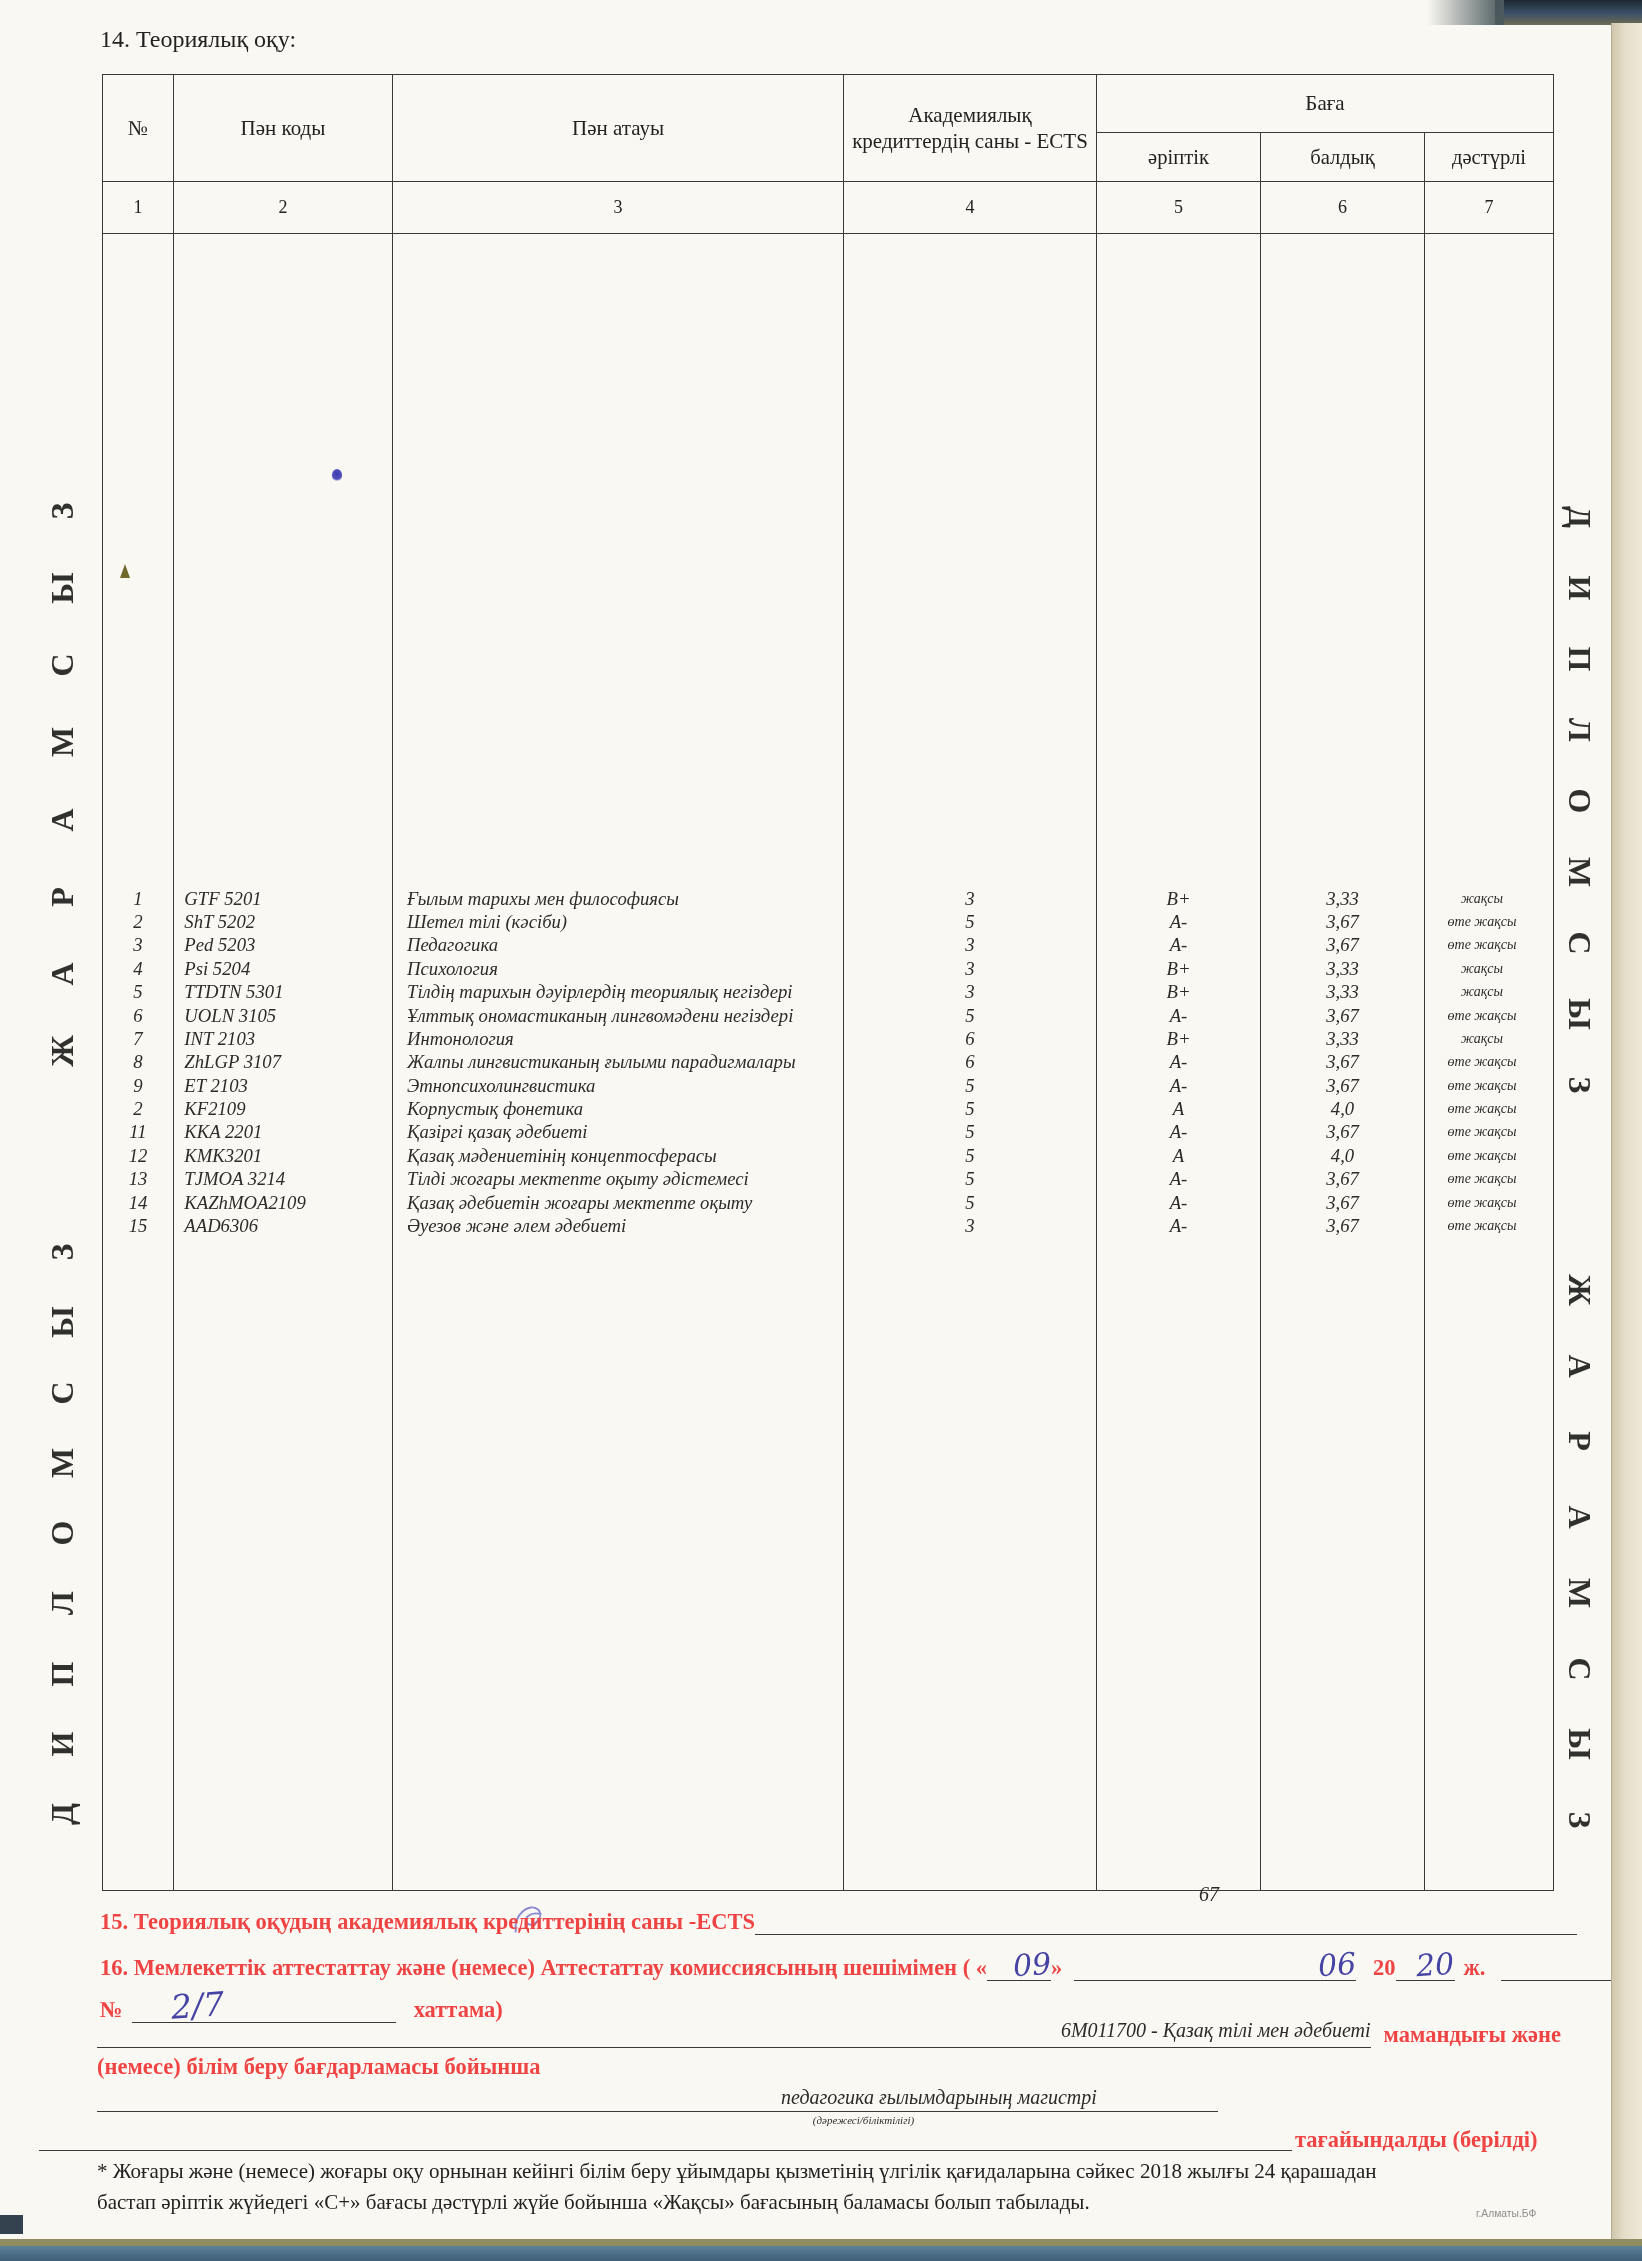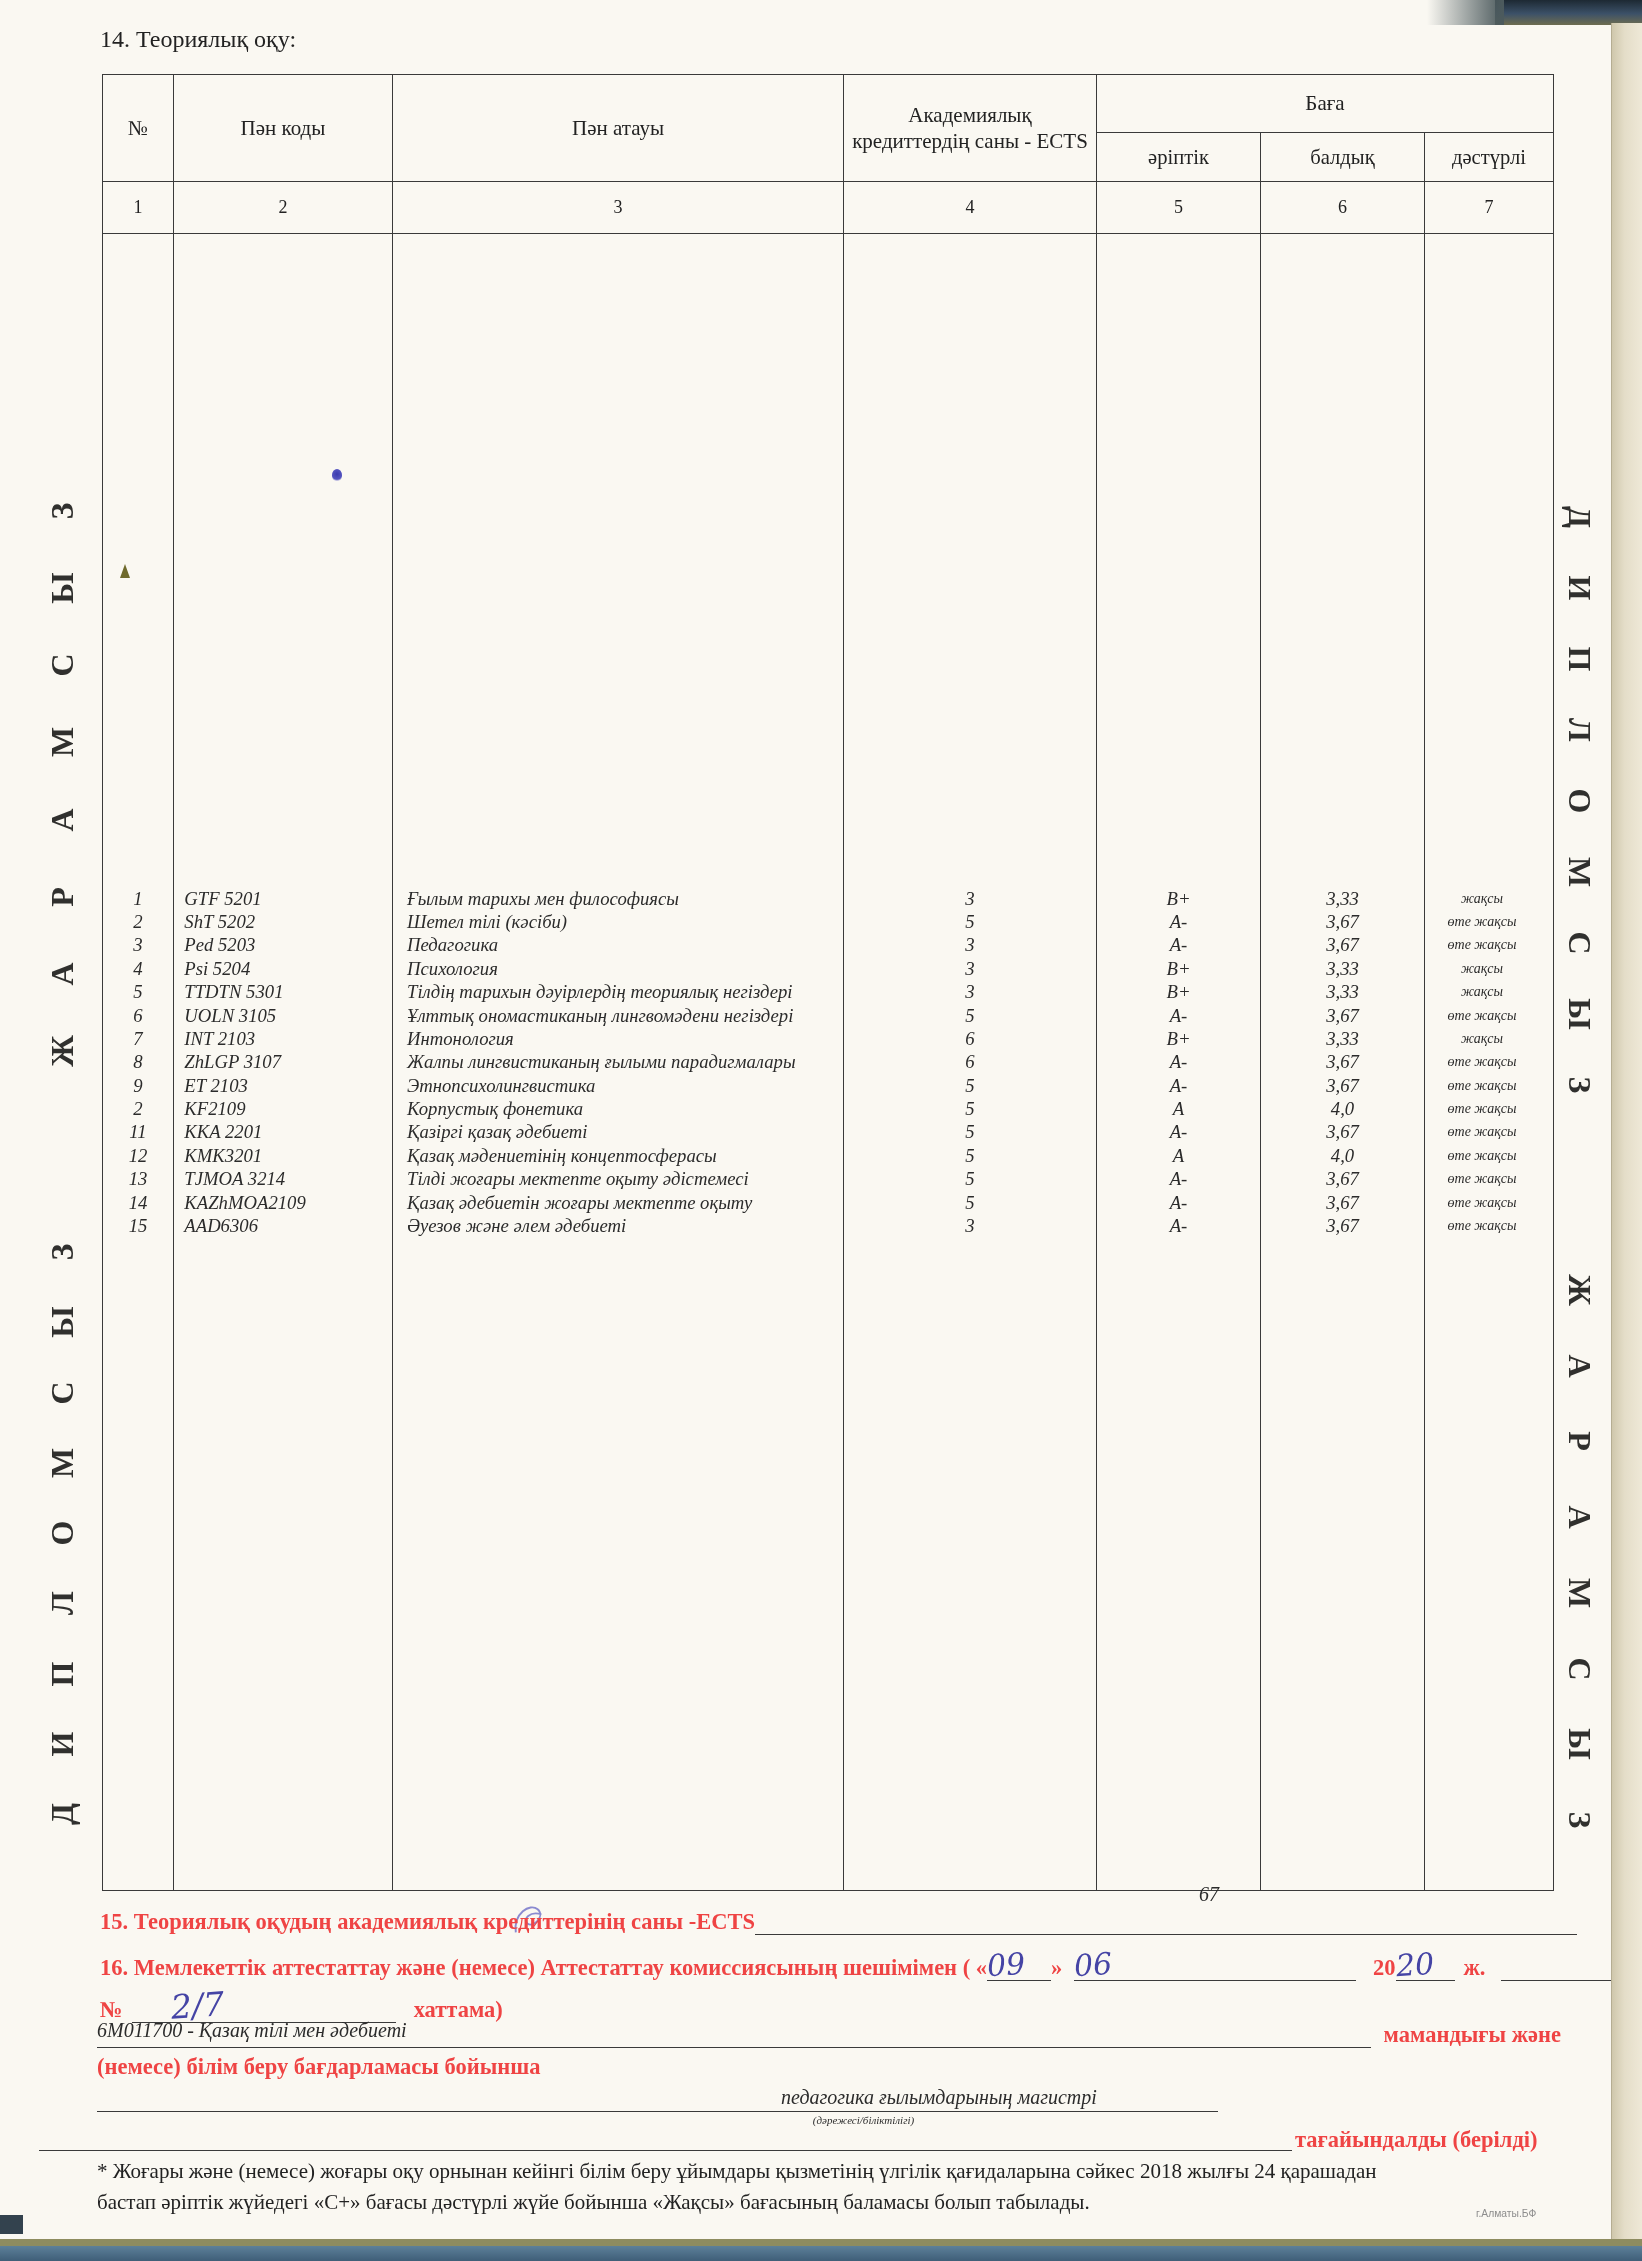--- a/index.html
+++ b/index.html
@@ -39,21 +39,21 @@
   .ln{height:23.4px;line-height:23.4px;font-style:italic;font-size:18.7px;white-space:nowrap;
       color:#2b2b2b;}
   .col-no .ln{text-align:center;}
   .col-code .ln{text-align:left;padding-left:10.3px;}
   .col-name .ln{text-align:left;padding-left:14px;}
   .col-credits .ln,.col-letter .ln,.col-points .ln{text-align:center;}
   .col-trad .ln{padding-right:14px;font-size:14px;}
   
   .bold-line{font-weight:bold;font-size:22.5px;color:#ef4444;}
   .flexline{position:absolute;display:flex;align-items:flex-end;}
-  .uslot{display:inline-block;border-bottom:1.9px solid #3a3a3a;position:relative;text-align:left;}
+  .uslot{display:inline-block;border-bottom:1.9px solid #3a3a3a;position:relative;text-align:right;}
   .hw{font-style:italic;color:#4544a5;font-size:30px;line-height:1;position:relative;top:2.6px;
       transform:rotate(-4deg);display:inline-block;font-family:"DejaVu Serif",serif;}
   .typed67{font-style:italic;font-size:20px;color:#2b2b2b;position:absolute;top:-23px;left:54%;}
   .ital{font-style:italic;font-size:20px;color:#2b2b2b;}
   .caption{font-style:italic;font-size:11px;color:#2b2b2b;}
   .footnote{position:absolute;font-size:21px;color:#222;white-space:nowrap;}
   .stamp{position:absolute;font-size:10.3px;color:#8d8d8d;font-family:"Liberation Sans",sans-serif;}
   
   .tick15{position:absolute;left:120px;top:564px;width:0;height:0;
       border-left:5.2px solid transparent;border-right:5.2px solid transparent;

